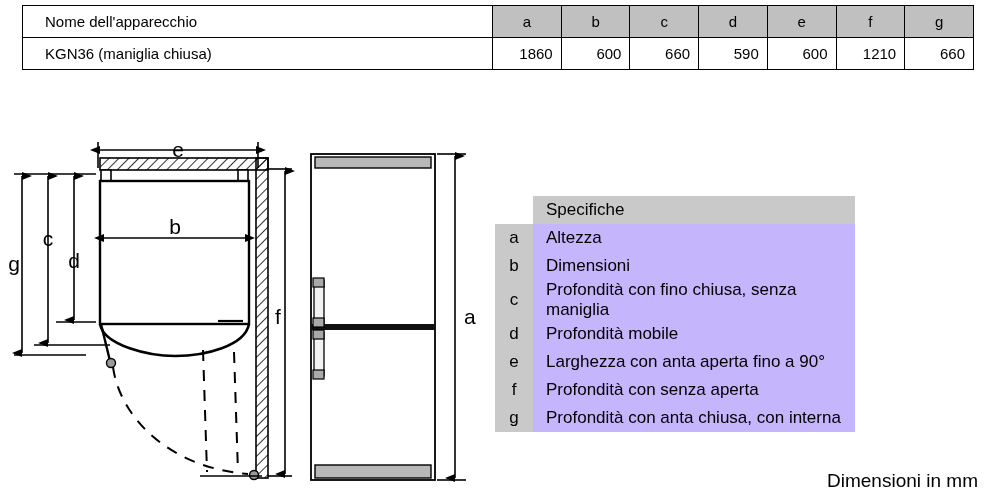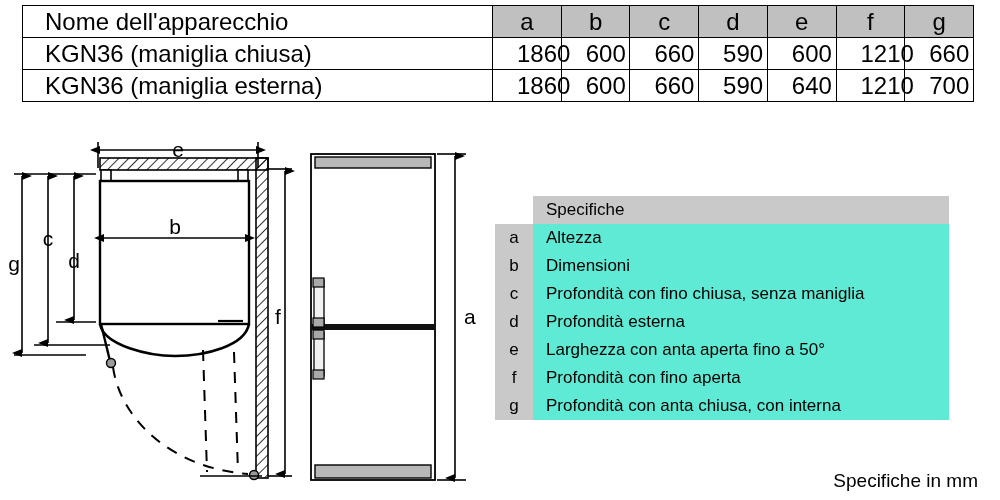--- a/index.html
+++ b/index.html
@@ -23,53 +23,53 @@
     top: 5px;
     width: 952px;
   }
   table.specs {
     border-collapse: collapse;
     width: 100%;
     table-layout: fixed;
   }
   table.specs th, table.specs td {
     border: 1.5px solid #000000;
-    font-size: 24px;
+    font-size: 15px;
     font-weight: normal;
     height: 32px;
-    padding: 0 24px;
+    padding: 0 8px;
     background: #ffffff;
     box-sizing: border-box;
   }
   table.specs th.namecol, table.specs td.namecol {
     text-align: left;
     padding-left: 22px;
     width: 470px;
   }
   table.specs th.dimcol {
     background: #c0c0c0;
     text-align: center;
   }
   table.specs td.dimcol {
-    text-align: left;
+    text-align: right;
     margin-left: 29px;
   }
   table.specs th.namecol {
     border-top: 1.5px solid #000;
   }
   table.specs tr.header-row th.namecol {
     background: #ffffff;
   }
 
   
   #legend {
     position: absolute;
     left: 495px;
     top: 196px;
-    width: 454px;
+    width: 360px;
   }
   table.legend {
     border-collapse: collapse;
     width: 100%;
     table-layout: fixed;
   }
   table.legend td, table.legend th {
     font-size: 17px;
     font-weight: normal;
     height: 28px;
@@ -79,21 +79,21 @@
   }
   table.legend .key {
     width: 38px;
     background: #c9c9c9;
     text-align: center;
   }
   table.legend .key.blank {
     background: #ffffff;
   }
   table.legend .desc {
-    background: #5eead4;
+    background: #c4b5fd;
     text-align: left;
     padding-left: 13px;
   }
   table.legend .desc.head {
     background: #c9c9c9;
   }
 
   
   #footnote {
     position: absolute;
@@ -133,30 +133,20 @@
       </tr>
       <tr>
         <td class="namecol">KGN36 (maniglia chiusa)</td>
         <td class="dimcol">1860</td>
         <td class="dimcol">600</td>
         <td class="dimcol">660</td>
         <td class="dimcol">590</td>
         <td class="dimcol">600</td>
         <td class="dimcol">1210</td>
         <td class="dimcol">660</td>
-      </tr>
-      <tr>
-        <td class="namecol">KGN36 (maniglia esterna)</td>
-        <td class="dimcol">1860</td>
-        <td class="dimcol">600</td>
-        <td class="dimcol">660</td>
-        <td class="dimcol">590</td>
-        <td class="dimcol">640</td>
-        <td class="dimcol">1210</td>
-        <td class="dimcol">700</td>
       </tr>
     </tbody>
   </table>
 </div>
 
 <div id="diagram">
 <svg width="500" height="372" viewBox="0 0 500 372" xmlns="http://www.w3.org/2000/svg">
   <defs>
     <marker id="arrL" markerWidth="11" markerHeight="8" refX="10" refY="4" orient="auto" markerUnits="userSpaceOnUse">
       <path d="M10,0 L10,8 L0,4 z" fill="#000"></path>
@@ -296,31 +286,31 @@
       <tr>
         <td class="key">b</td>
         <td class="desc">Dimensioni</td>
       </tr>
       <tr>
         <td class="key">c</td>
         <td class="desc">Profondità con fino chiusa, senza maniglia</td>
       </tr>
       <tr>
         <td class="key">d</td>
-        <td class="desc">Profondità esterna</td>
+        <td class="desc">Profondità mobile</td>
       </tr>
       <tr>
         <td class="key">e</td>
-        <td class="desc">Larghezza con anta aperta fino a 50°</td>
+        <td class="desc">Larghezza con anta aperta fino a 90°</td>
       </tr>
       <tr>
         <td class="key">f</td>
-        <td class="desc">Profondità con fino aperta</td>
+        <td class="desc">Profondità con senza aperta</td>
       </tr>
       <tr>
         <td class="key">g</td>
         <td class="desc">Profondità con anta chiusa, con interna</td>
       </tr>
     </tbody>
   </table>
 </div>
 
-<div id="footnote">Specifiche in mm</div>
+<div id="footnote">Dimensioni in mm</div>
 
 </body></html>

